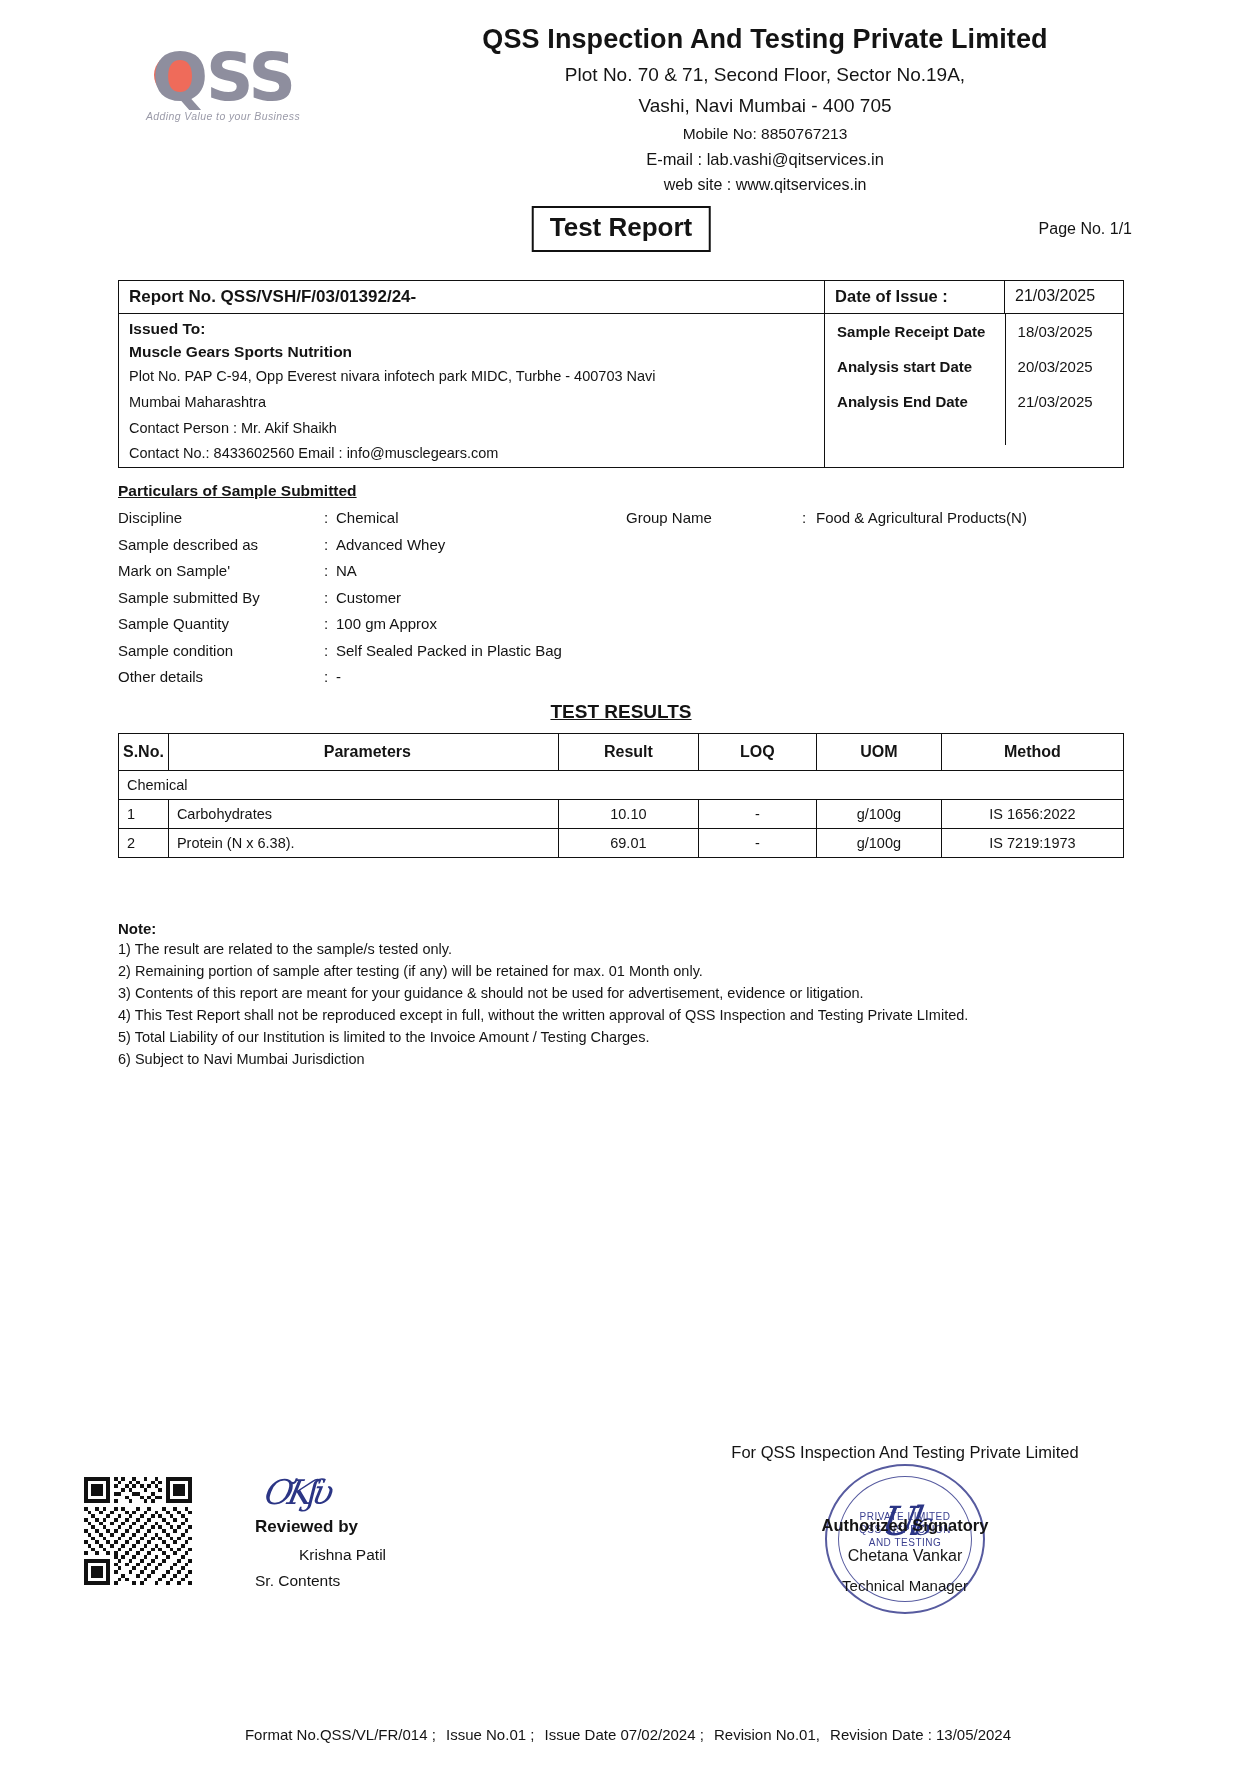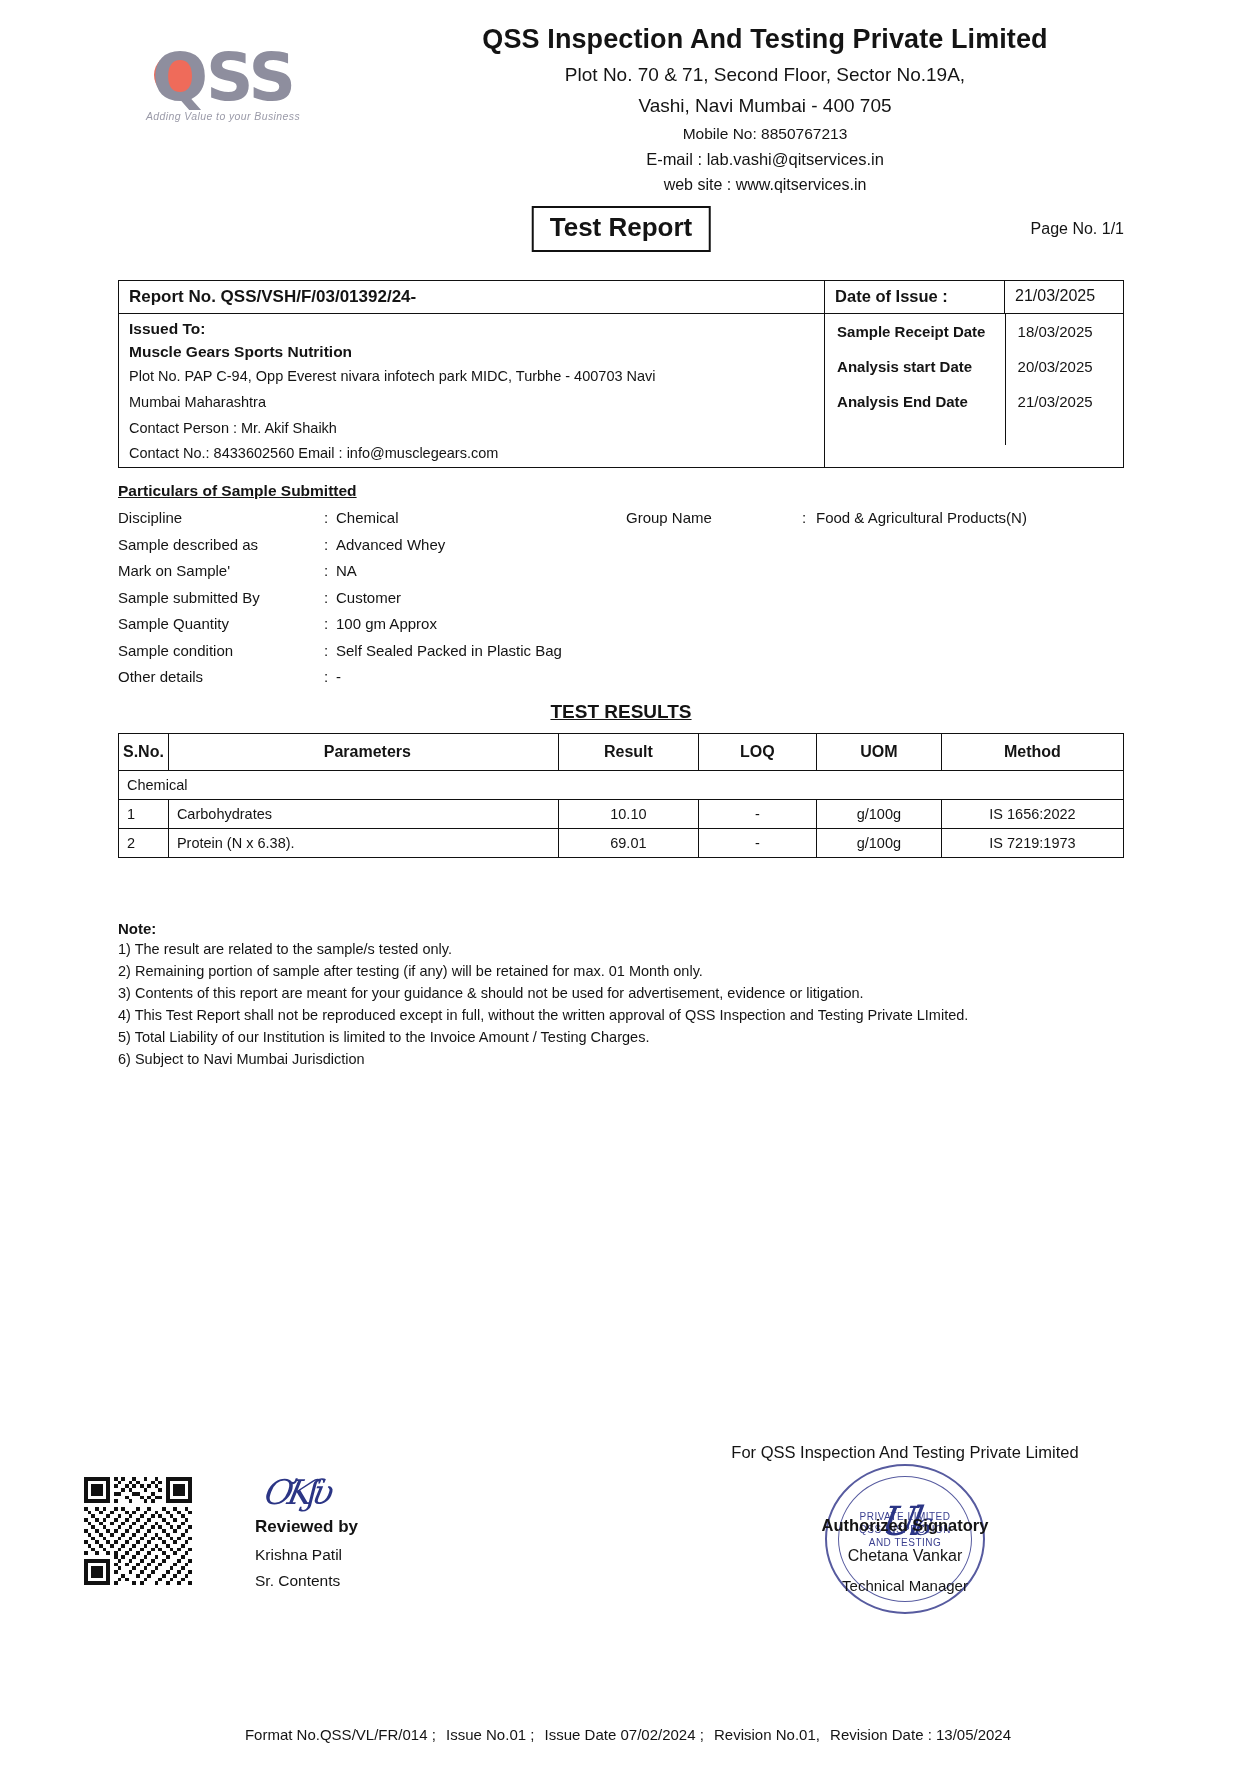--- a/index.html
+++ b/index.html
@@ -40,21 +40,21 @@
   .addr3 { font-size: 15.5px; margin-bottom: 7px; }
   .addr4 { font-size: 16.5px; margin-bottom: 7px; }
   .addr5 { font-size: 16px; margin-bottom: 4px; }
 
   .title-row { position: relative; height: 52px; margin-top: 8px; }
   .test-report-box {
     position: absolute; left: 50%; transform: translateX(-50%);
     border: 2px solid #111; padding: 4px 16px 7px 16px;
     font-size: 26px; font-weight: bold;
   }
-  .page-no { position: absolute; right: 118px; top: 14px; font-size: 16px; }
+  .page-no { position: absolute; right: 110px; top: 14px; font-size: 16px; }
 
   
   .info-table {
     margin: 22px 118px 0 118px;
     border: 1.6px solid #111;
     border-collapse: collapse; width: 1006px;
   }
   .info-table td { border: 1.2px solid #111; padding: 0; vertical-align: top; }
   .cell-pad { padding: 6px 10px; }
   .report-no { font-size: 17px; font-weight: bold; white-space: nowrap; }
@@ -116,21 +116,21 @@
   
   .footer { position: absolute; left: 0; right: 0; bottom: 0; height: 330px; }
   .qr { position: absolute; left: 84px; top: 42px; width: 108px; height: 108px; }
   .reviewed { position: absolute; left: 255px; top: 40px; width: 260px; }
   .sig-scribble {
     font-family: "DejaVu Serif", serif; font-style: italic;
     font-size: 34px; color: #2b3585; line-height: 1; height: 40px;
     letter-spacing: -5px; transform: skewX(-12deg); margin-left: 10px;
   }
   .reviewed-by { font-size: 17px; font-weight: bold; margin-top: 2px; }
-  .rev-name { font-size: 15.5px; margin-top: 9px; }
+  .rev-name { font-size: 15.5px; margin-top: 9px; margin-left: 44px; }
   .rev-role { font-size: 15.5px; margin-top: 8px; }
 
   .signatory { position: absolute; right: 102px; top: 8px; width: 470px; text-align: center; }
   .for-qss { font-size: 16.5px; white-space: nowrap; }
   .stamp-wrap { position: relative; height: 150px; }
   .stamp {
     position: absolute; left: 50%; top: 2px; transform: translateX(-50%);
     width: 160px; height: 150px; border-radius: 50%;
     border: 2.5px solid #3a3f8f; opacity: .85;
   }

